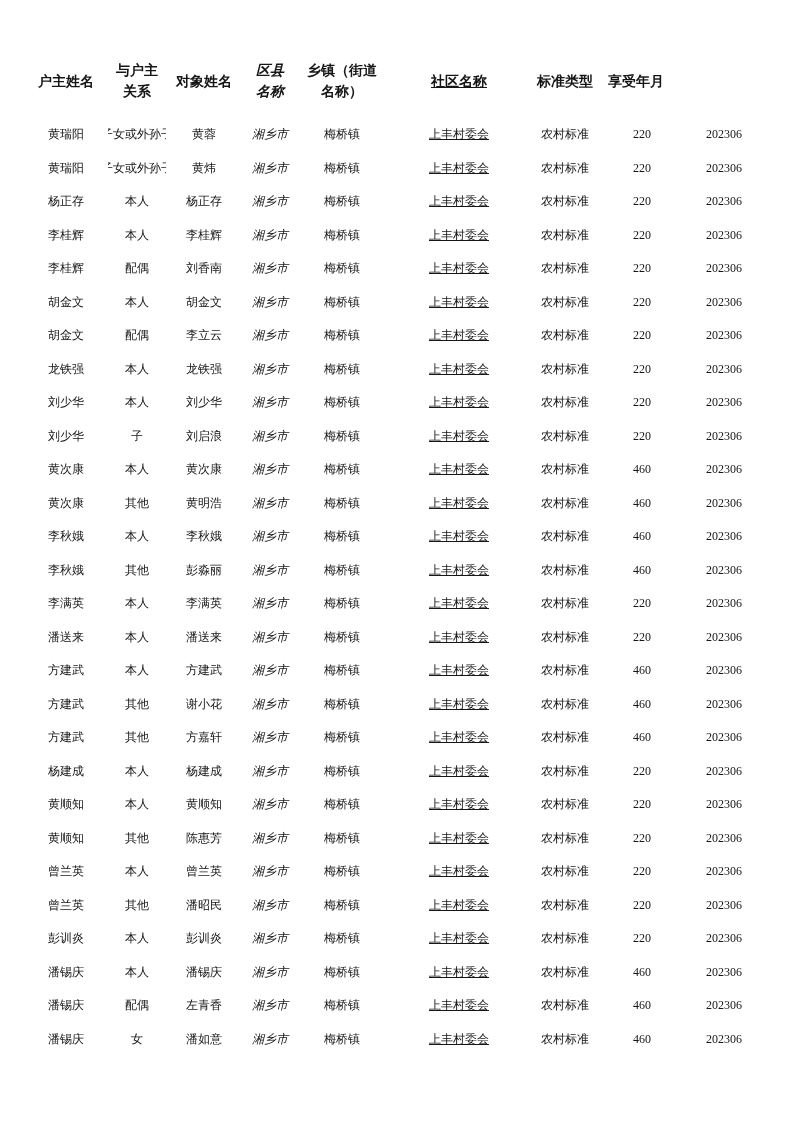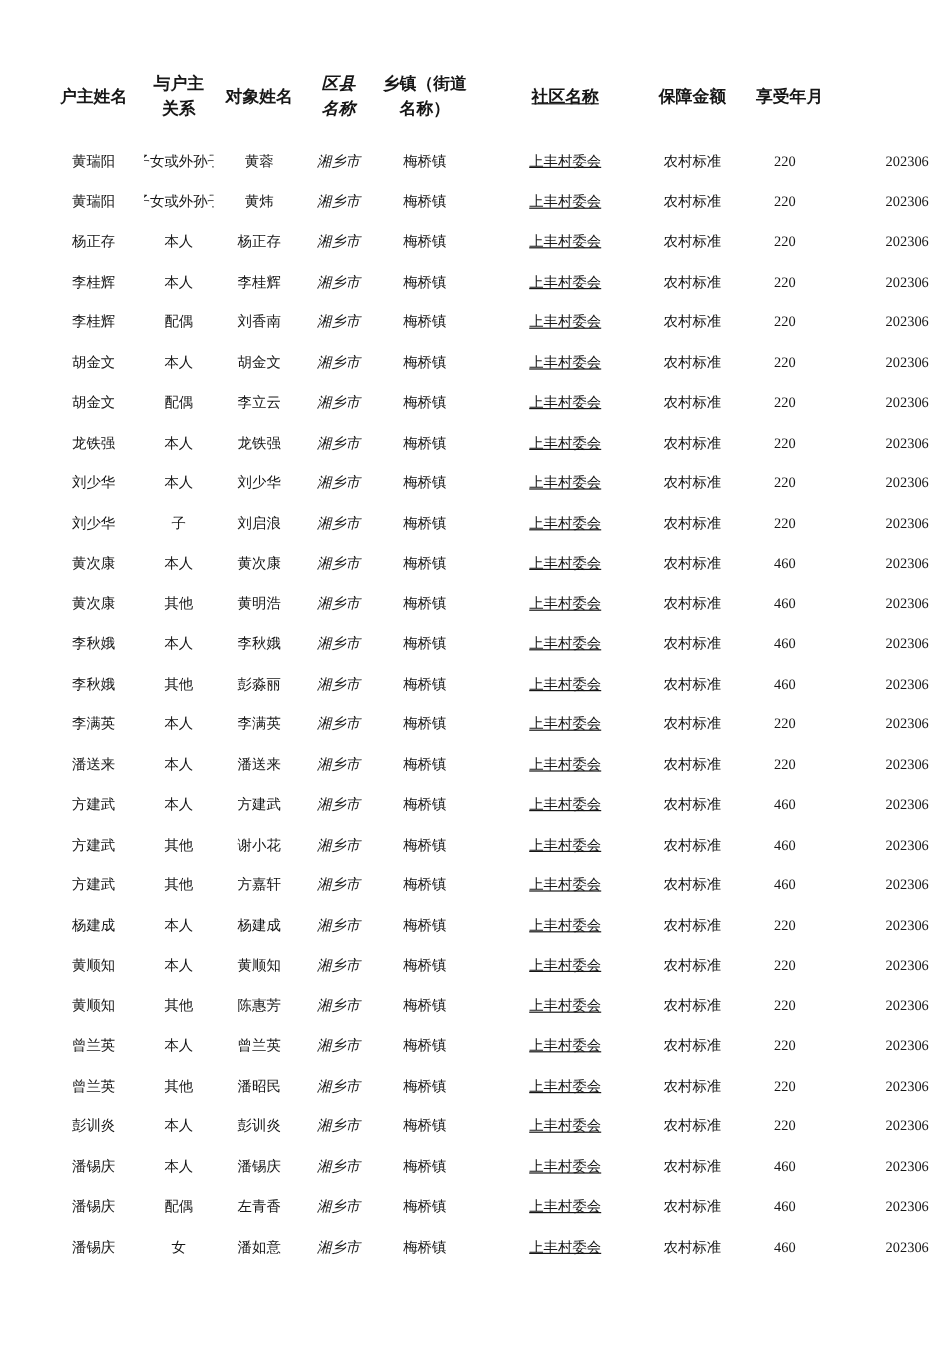--- a/index.html
+++ b/index.html
@@ -13,21 +13,21 @@
     color: #161616;
   }
   .page {
     position: relative;
     width: 793px;
     height: 1122px;
     background: #ffffff;
   }
   .table {
     position: absolute;
-    left: 36px;
+    left: 24px;
     top: 58px;
     width: 738px;
   }
   .thead {
     display: flex;
     height: 46px;
     font-weight: bold;
     font-size: 14px;
     line-height: 21px;
   }
@@ -51,21 +51,21 @@
   .cell span { white-space: nowrap; }
   .cell span.multi { white-space: pre-line; }
   .c1 { width: 84px; }
   .c2 { width: 58px; }
   .c3 { width: 76px; }
   .c4 { width: 56px; font-style: italic; }
   .c5 { width: 88px; }
   .c6 { width: 146px; text-decoration: underline; }
   .c7 { width: 66px; }
   .c8 { width: 88px; }
-  .c9 { width: 76px; justify-content: flex-end; }
+  .c9 { width: 76px; }
 </style>
 </head>
 <body>
 
 <div class="page">
   <div class="table">
     <div class="thead" id="thead">
         <div class="cell c1 th">
           <span class="">户主姓名</span>
         </div>
@@ -81,21 +81,21 @@
 名称</span>
         </div>
         <div class="cell c5 th">
           <span class="multi">乡镇（街道
 名称）</span>
         </div>
         <div class="cell c6 th">
           <span class="">社区名称</span>
         </div>
         <div class="cell c7 th">
-          <span class="">保障金额</span>
+          <span class="">标准类型</span>
         </div>
         <div class="cell c9 th">
           <span class="">享受年月</span>
         </div>
       </div>
     <div class="tbody" id="tbody">
         <div class="row">
           <div class="cell c1">
             <span>黄瑞阳</span>
           </div>

